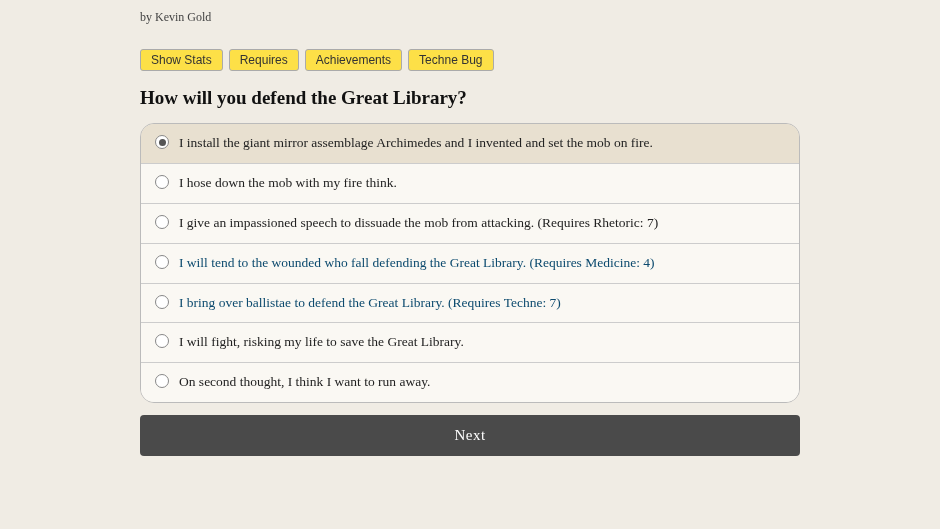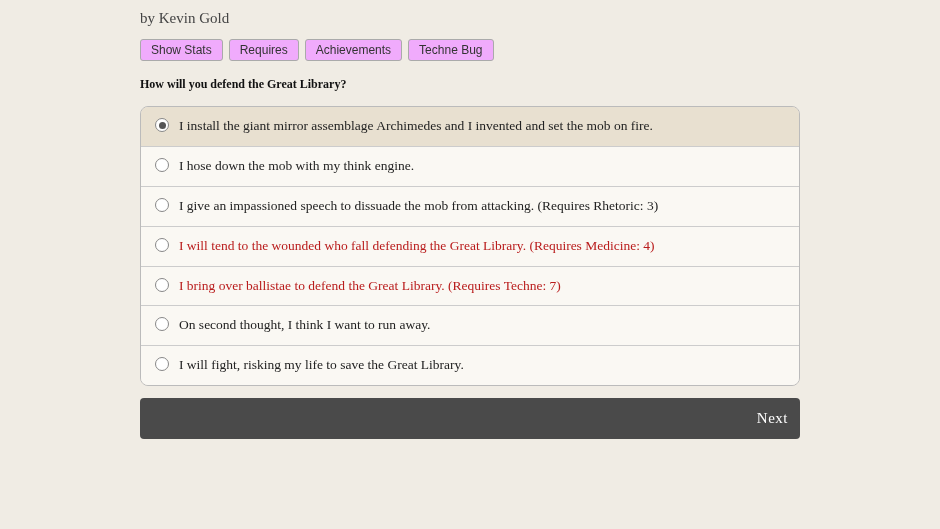--- a/index.html
+++ b/index.html
@@ -18,51 +18,51 @@
       padding: 0;
     }
 
     .page-wrapper {
       max-width: 700px;
       margin: 0 auto;
       padding: 10px 20px 40px 20px;
     }
 
     .author-line {
-      font-size: 15px;
+      font-size: 12px;
       color: #444;
-      margin-bottom: 12px;
+      margin-bottom: 24px;
     }
 
     .toolbar {
       display: flex;
       gap: 6px;
       margin-bottom: 16px;
     }
 
     .toolbar-btn {
-      background: #f0abfc;
+      background: #fde047;
       border: 1px solid #aaa;
       border-radius: 3px;
       padding: 3px 10px;
       font-size: 12px;
       cursor: pointer;
       color: #333;
     }
 
     .question {
-      font-size: 12px;
+      font-size: 19px;
       font-weight: bold;
       margin-bottom: 14px;
       color: #111;
     }
 
     .choices-container {
       border: 1px solid #bbb;
-      border-radius: 8px;
+      border-radius: 14px;
       overflow: hidden;
       margin-bottom: 12px;
       text-align: center;
     }
 
     .choice-item {
       display: flex;
       align-items: flex-start;
       padding: 10px 14px;
       border-bottom: 1px solid #ccc;
@@ -100,35 +100,35 @@
       background: #555;
     }
 
     .choice-text {
       font-size: 13.5px;
       line-height: 1.4;
       color: #222;
     }
 
     .choice-text.disabled {
-      color: #b91c1c;
+      color: #0c4a6e;
     }
 
     .next-btn {
       display: block;
       width: 100%;
       padding: 12px;
       background: #4a4a4a;
       color: #fff;
       border: none;
       border-radius: 4px;
       font-size: 15px;
       font-family: Georgia, serif;
       cursor: pointer;
-      text-align: right;
+      text-align: center;
       letter-spacing: 0.5px;
     }
   </style>
 </head>
 <body>
 
 <div class="page-wrapper">
 
   <div class="author-line">
     <span>by Kevin Gold</span>
@@ -145,39 +145,39 @@
     <span>How will you defend the Great Library?</span>
   </div>
 
   <div class="choices-container" id="choices-container">
   <div class="choice-item selected">
         <div class="radio-circle checked"></div>
         <span class="choice-text">I install the giant mirror assemblage Archimedes and I invented and set the mob on fire.</span>
       </div>
       <div class="choice-item">
         <div class="radio-circle"></div>
-        <span class="choice-text">I hose down the mob with my think engine.</span>
+        <span class="choice-text">I hose down the mob with my fire think.</span>
       </div>
       <div class="choice-item">
         <div class="radio-circle"></div>
-        <span class="choice-text">I give an impassioned speech to dissuade the mob from attacking. (Requires Rhetoric: 3)</span>
+        <span class="choice-text">I give an impassioned speech to dissuade the mob from attacking. (Requires Rhetoric: 7)</span>
       </div>
       <div class="choice-item">
         <div class="radio-circle"></div>
         <span class="choice-text disabled">I will tend to the wounded who fall defending the Great Library. (Requires Medicine: 4)</span>
       </div>
       <div class="choice-item">
         <div class="radio-circle"></div>
         <span class="choice-text disabled">I bring over ballistae to defend the Great Library. (Requires Techne: 7)</span>
       </div>
       <div class="choice-item">
         <div class="radio-circle"></div>
-        <span class="choice-text">On second thought, I think I want to run away.</span>
+        <span class="choice-text">I will fight, risking my life to save the Great Library.</span>
       </div>
       <div class="choice-item">
         <div class="radio-circle"></div>
-        <span class="choice-text">I will fight, risking my life to save the Great Library.</span>
+        <span class="choice-text">On second thought, I think I want to run away.</span>
       </div>
     </div>
 
   <button class="next-btn">Next</button>
 
 </div>
 
 </body></html>

